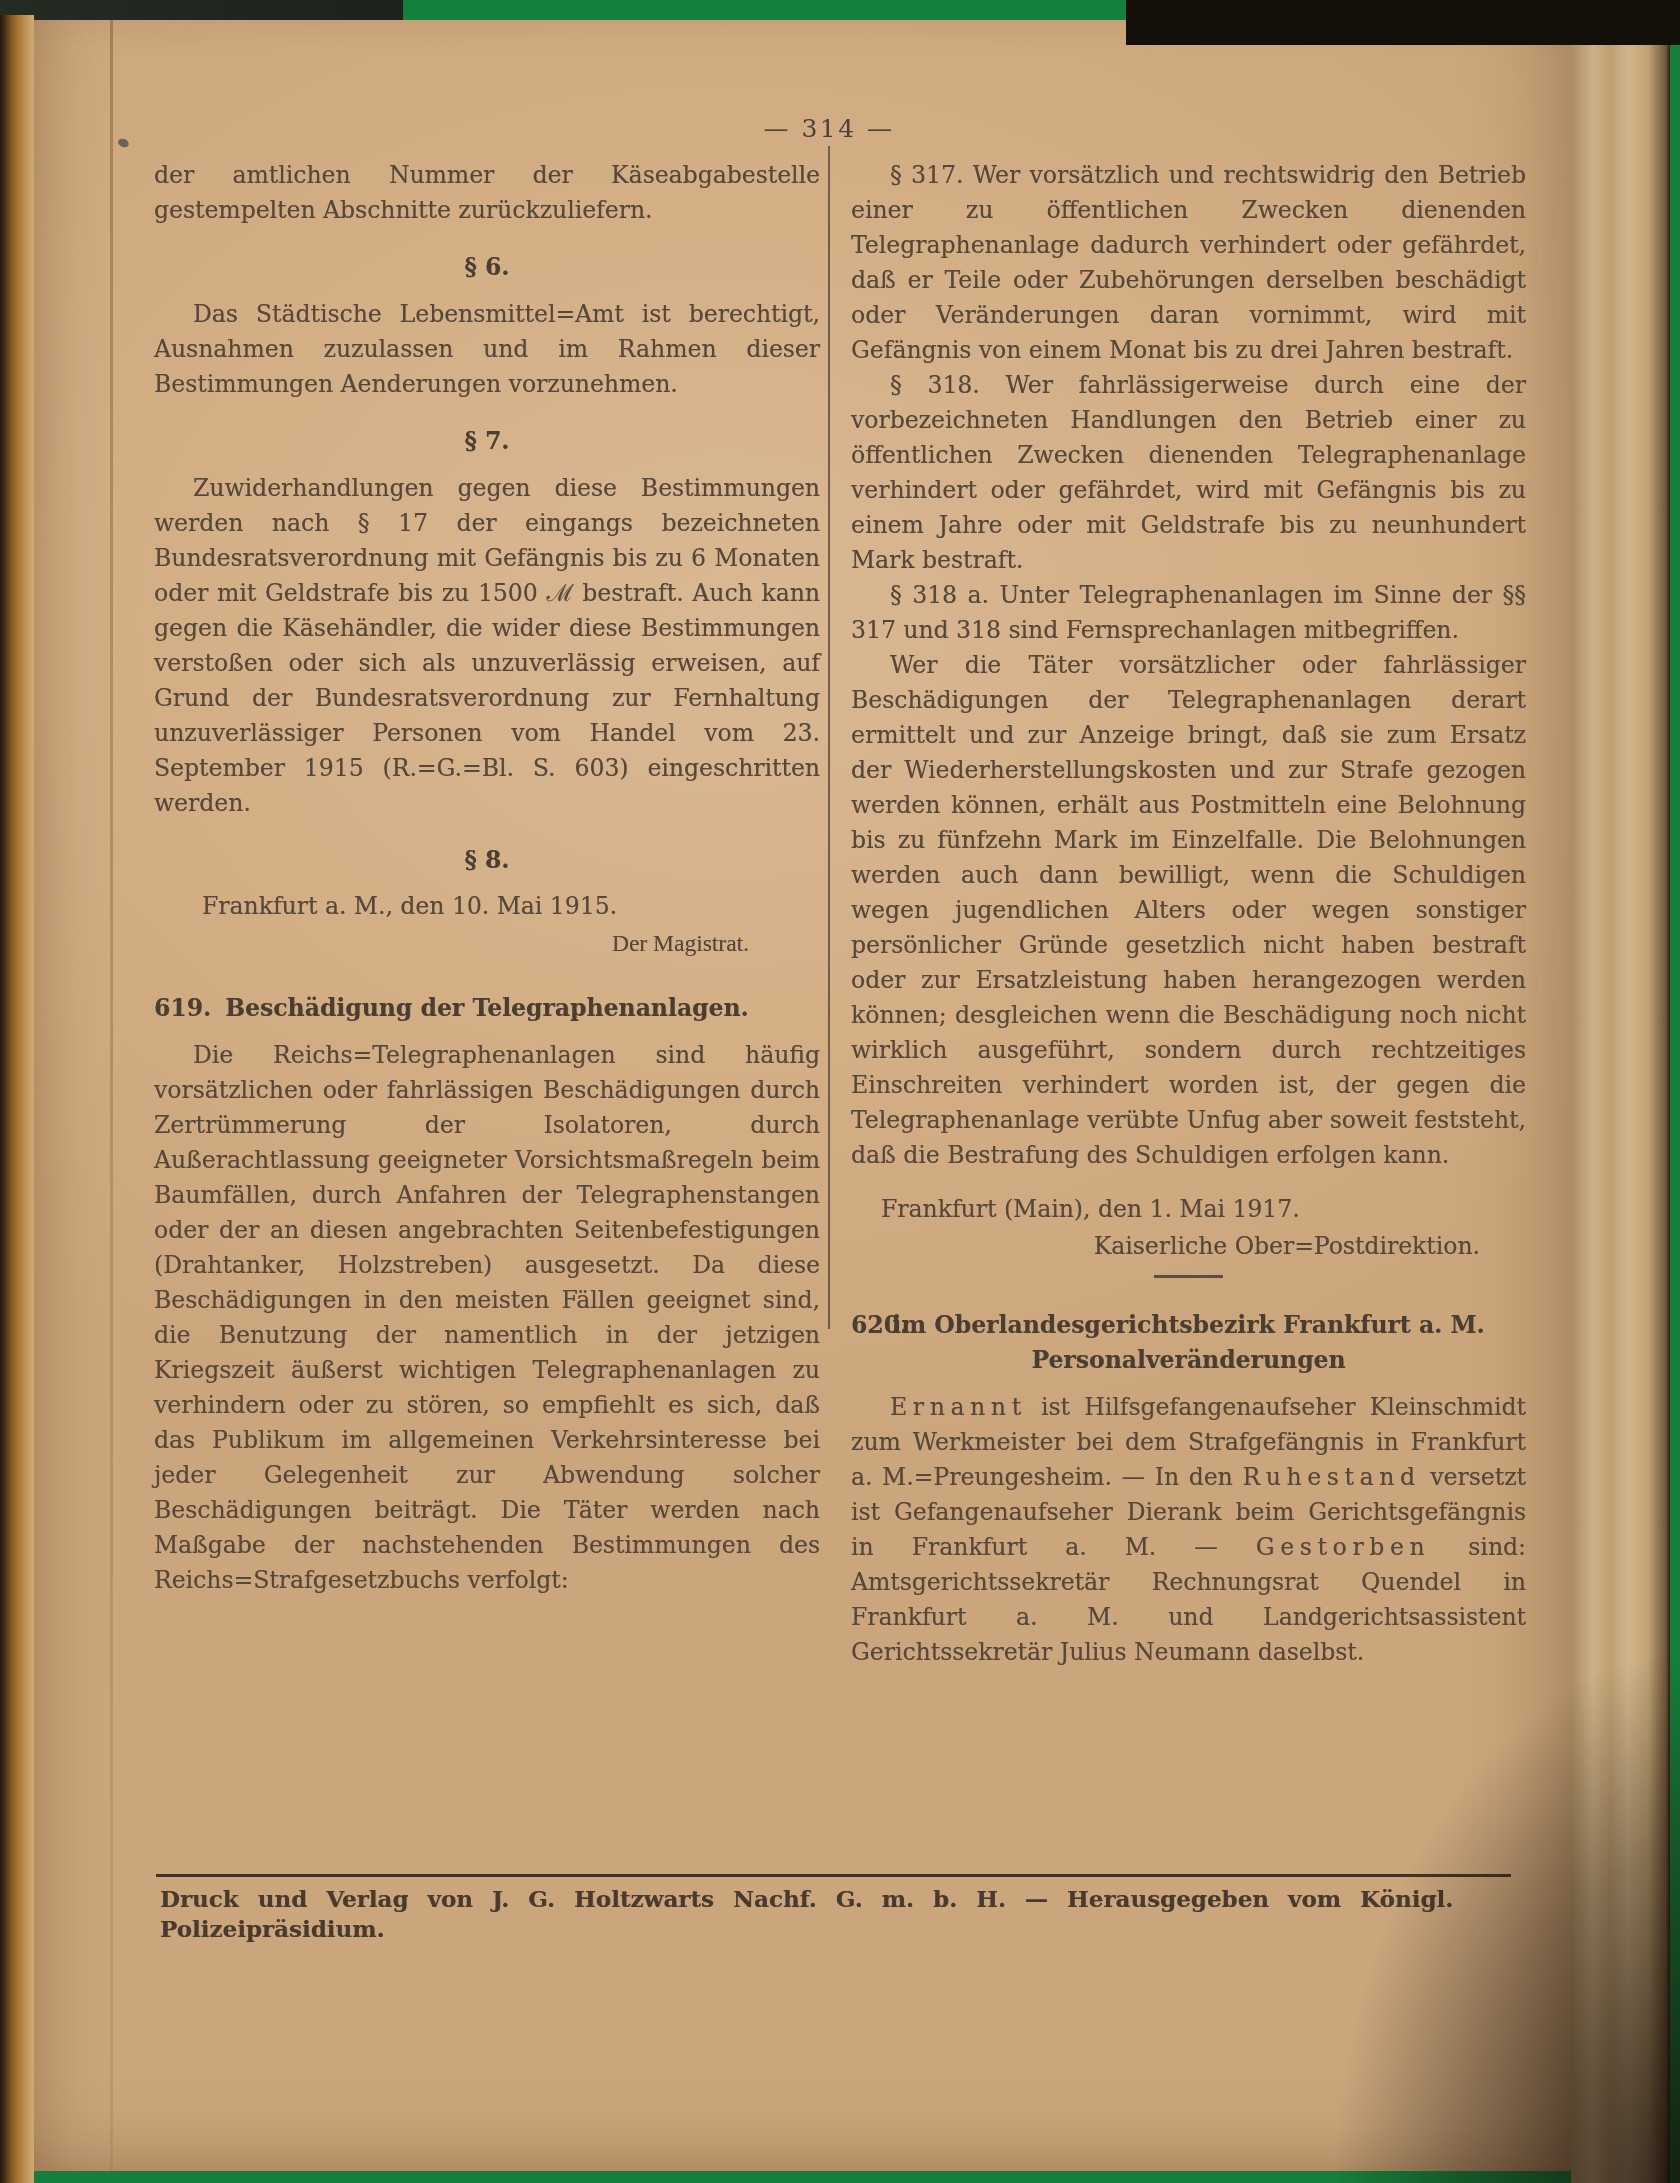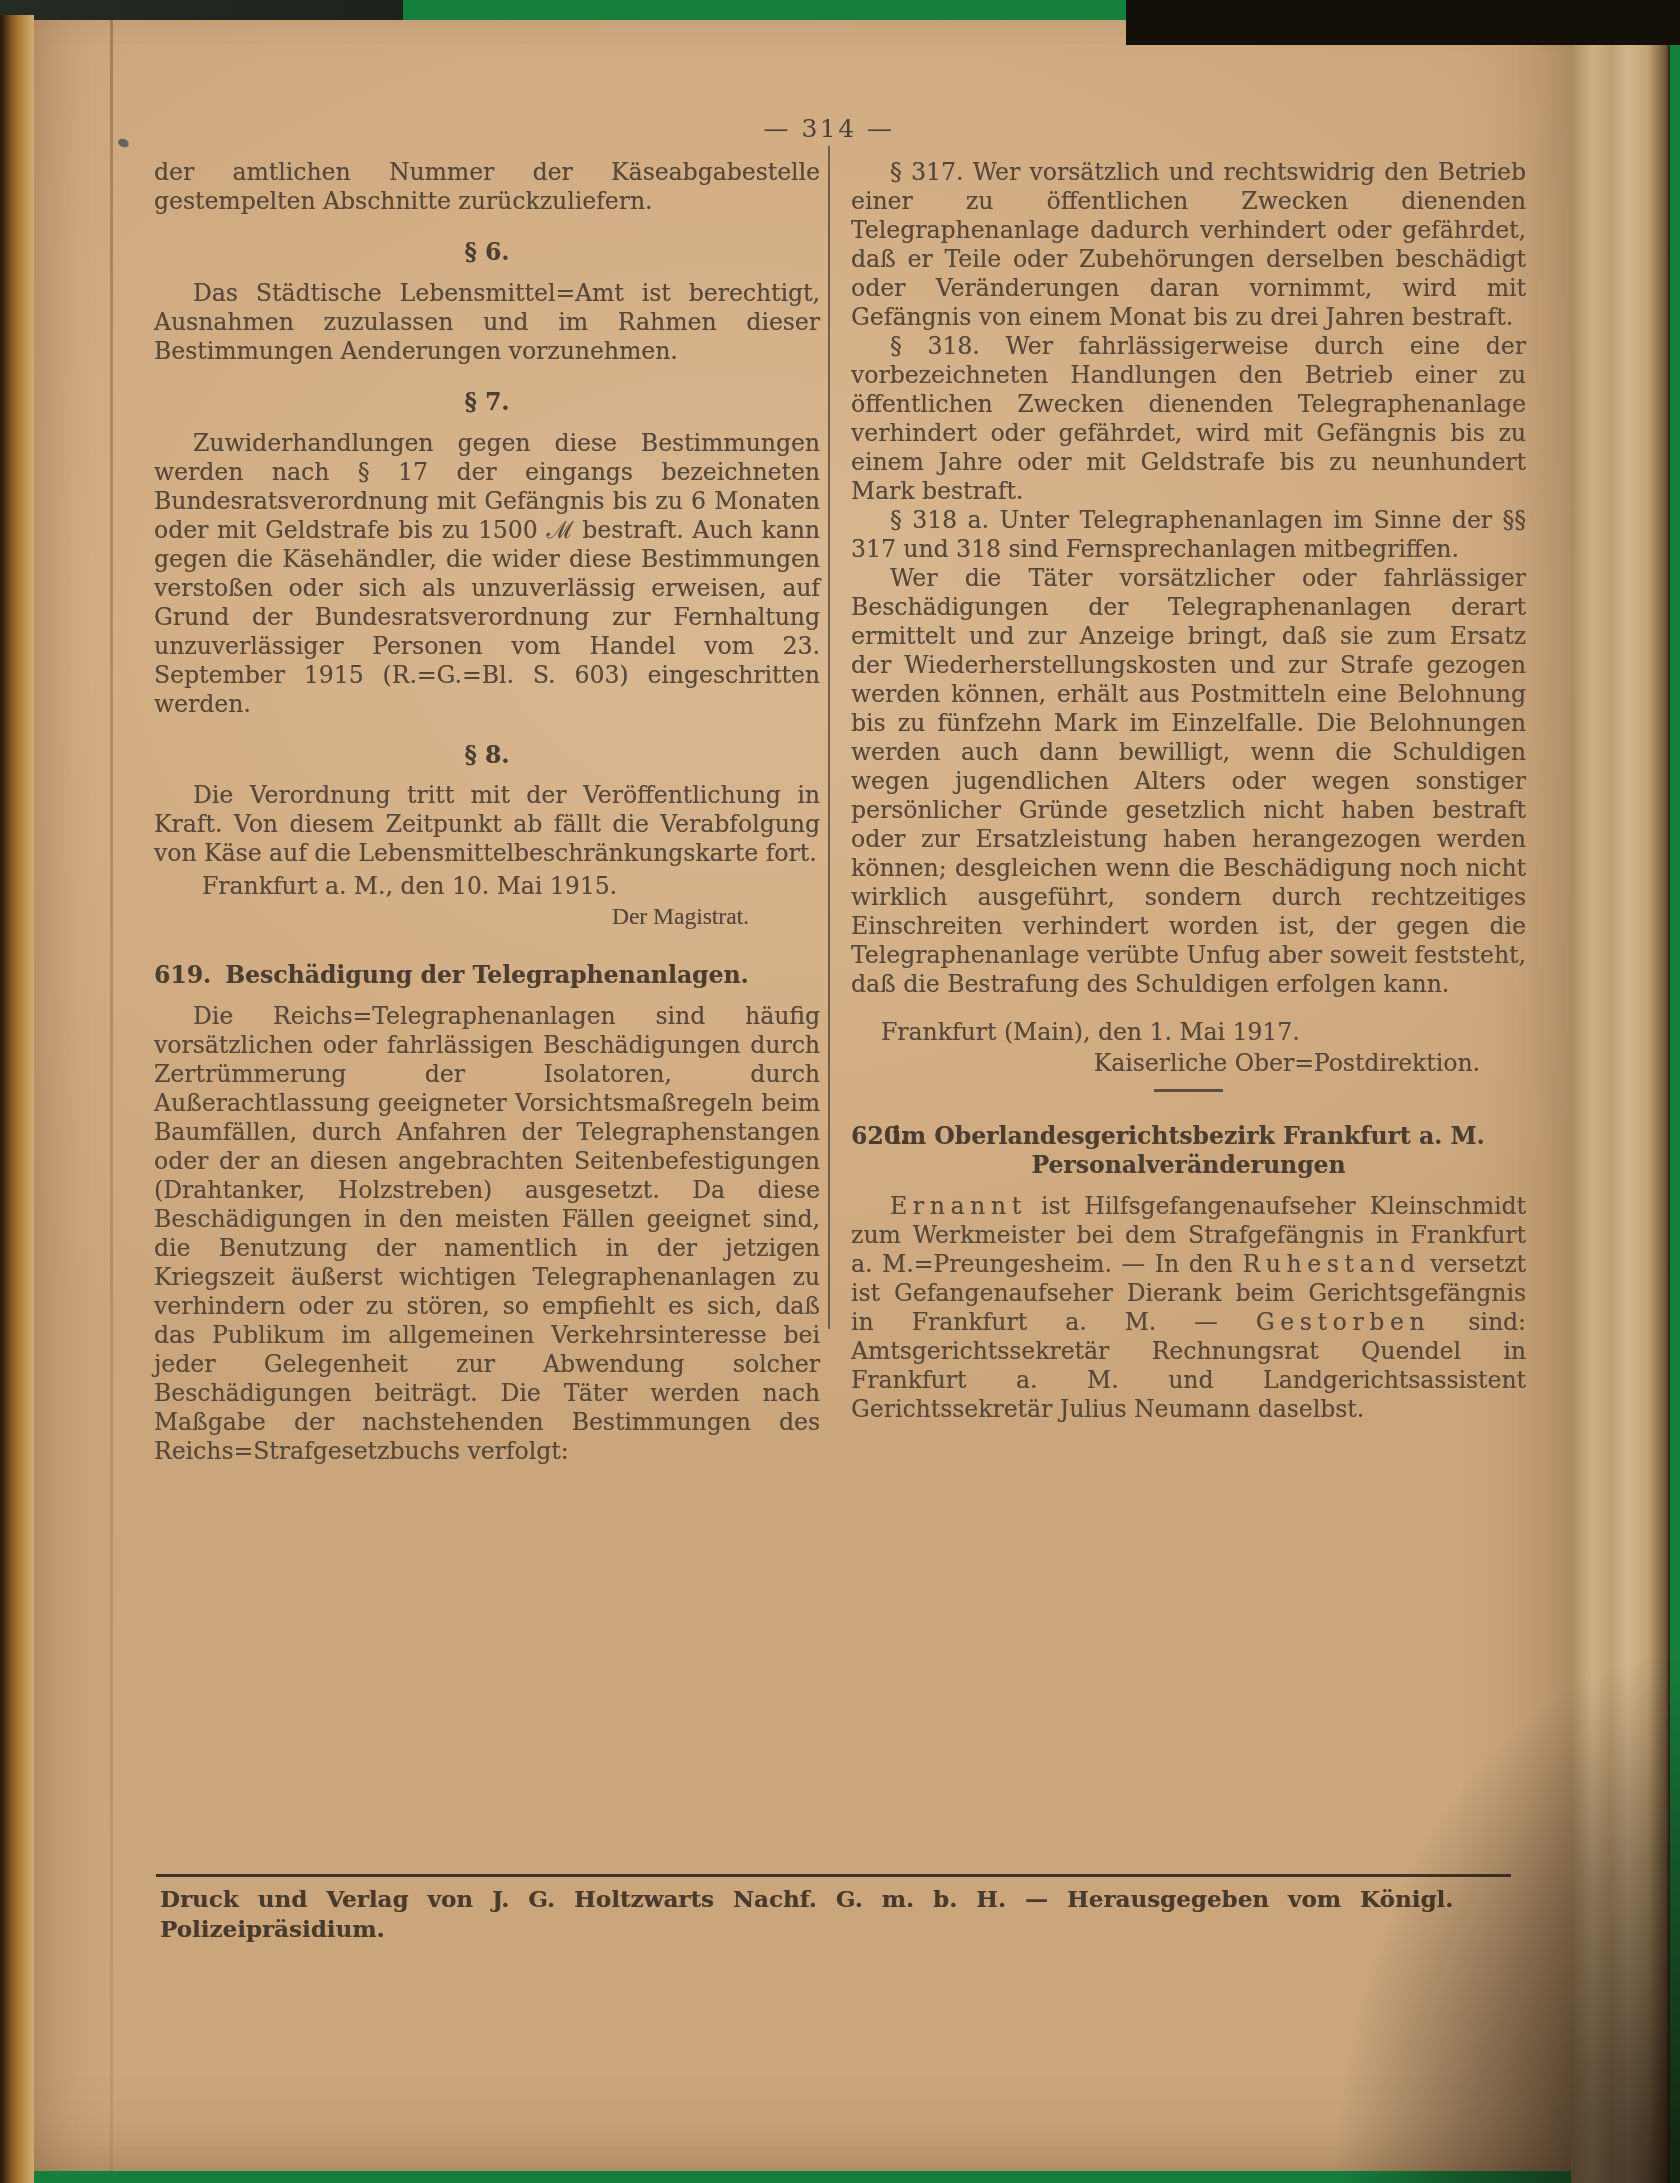--- a/index.html
+++ b/index.html
@@ -18,21 +18,21 @@
         background:linear-gradient(90deg,#a98c60 0%,#cdb086 22%,#bfa073 40%,#d2b58c 58%,#c0a274 78%,#6d5638 96%,#241c10 100%);}
   .corner-shadow{position:absolute;right:0;bottom:0;width:353px;height:538px;z-index:5;pointer-events:none;
         background:radial-gradient(ellipse at 105% 105%,rgba(18,10,4,.85) 0%,rgba(18,10,4,.35) 45%,transparent 70%);}
   .ink-dot{position:absolute;left:84px;top:119px;width:11px;height:7.6px;background:#6b635b;border-radius:50%;transform:rotate(24deg);}
 
   .page-number{position:absolute;left:795px;top:94px;transform:translateX(-50%);
         font-size:25px;letter-spacing:2.5px;color:#4c4135;white-space:nowrap;}
 
   .divider{position:absolute;left:794px;top:126px;width:1.7px;height:1183px;background:rgba(72,58,45,.7);}
 
-  .col{position:absolute;top:138px;color:#55483a;font-size:23.5px;line-height:29px;text-align:justify;
+  .col{position:absolute;top:138px;color:#55483a;font-size:23.5px;line-height:35px;text-align:justify;
        text-shadow:0.3px 0.3px 0.4px rgba(72,56,40,.45);}
   .col-left{left:120px;width:666px;}
   .col-right{left:817px;width:675px;}
 
   p.body{margin:0;}
   p.indent{text-indent:39px;}
   .sec-head{margin:22px 0 11.8px;font-size:23.5px;font-weight:bold;color:#4a3f32;text-align:center;}
   .dateline{margin:3.4px 0 0;text-align:left;}
   .dl-left{padding-left:48px;}
   .dl-right{padding-left:30px;margin-top:19px;}
@@ -69,21 +69,20 @@
     <div class="col col-left">
       <p class="body">der amtlichen Nummer der Käseabgabestelle gestempelten Abschnitte zurückzuliefern.</p>
 
       <h3 class="sec-head">§ 6.</h3>
       <p class="body indent">Das Städtische Lebensmittel=Amt ist berechtigt, Ausnahmen zuzulassen und im Rahmen dieser Bestimmungen Aenderungen vorzunehmen.</p>
 
       <h3 class="sec-head">§ 7.</h3>
       <p class="body indent">Zuwiderhandlungen gegen diese Bestimmungen werden nach § 17 der eingangs bezeichneten Bundesratsverordnung mit Gefängnis bis zu 6 Monaten oder mit Geldstrafe bis zu 1500 ℳ bestraft. Auch kann gegen die Käsehändler, die wider diese Bestimmungen verstoßen oder sich als unzuverlässig erweisen, auf Grund der Bundesratsverordnung zur Fernhaltung unzuverlässiger Personen vom Handel vom 23. September 1915 (R.=G.=Bl. S. 603) eingeschritten werden.</p>
 
       <h3 class="sec-head">§ 8.</h3>
-      <p class="body indent">Die Verordnung tritt mit der Veröffentlichung in Kraft. Von diesem Zeitpunkt ab fällt die Verabfolgung von Käse auf die Lebensmittelbeschränkungskarte fort.</p>
       <p class="dateline dl-left">Frankfurt a. M., den 10. Mai 1915.</p>
       <p class="signature sig-left">Der Magistrat.</p>
 
       <div class="item-head">
         <span class="item-num">619.</span>
         <span class="item-title">Beschädigung der Telegraphenanlagen.</span>
       </div>
       <p class="body indent">Die Reichs=Telegraphenanlagen sind häufig vorsätzlichen oder fahrlässigen Beschädigungen durch Zertrümmerung der Isolatoren, durch Außerachtlassung geeigneter Vorsichtsmaßregeln beim Baumfällen, durch Anfahren der Telegraphenstangen oder der an diesen angebrachten Seitenbefestigungen (Drahtanker, Holzstreben) ausgesetzt. Da diese Beschädigungen in den meisten Fällen geeignet sind, die Benutzung der namentlich in der jetzigen Kriegszeit äußerst wichtigen Telegraphenanlagen zu verhindern oder zu stören, so empfiehlt es sich, daß das Publikum im allgemeinen Verkehrsinteresse bei jeder Gelegenheit zur Abwendung solcher Beschädigungen beiträgt. Die Täter werden nach Maßgabe der nachstehenden Bestimmungen des Reichs=Strafgesetzbuchs verfolgt:</p>
     </div>
 

